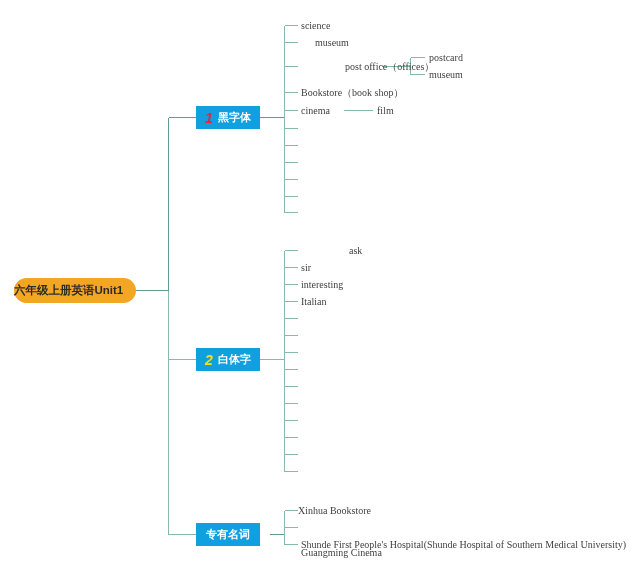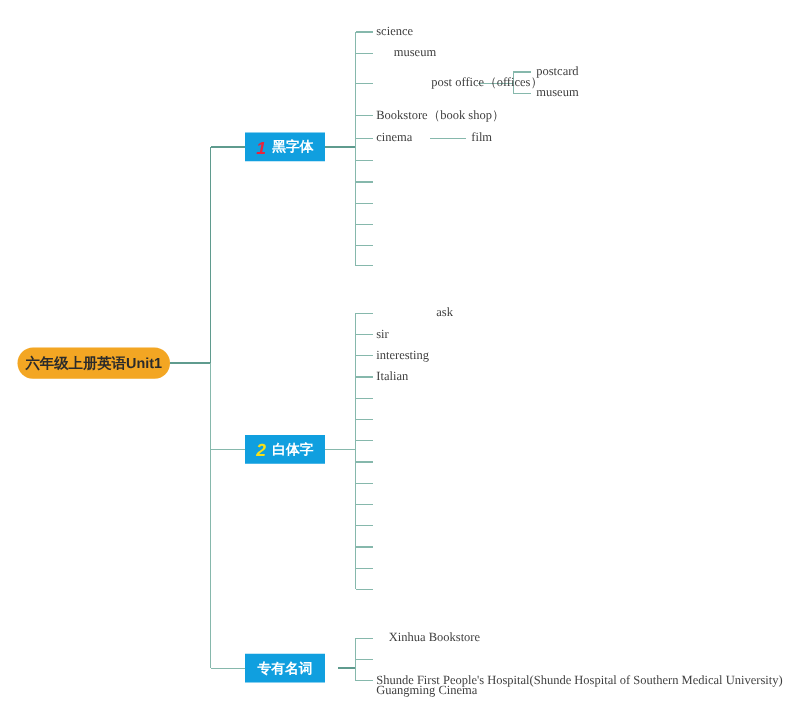--- a/index.html
+++ b/index.html
@@ -27,21 +27,20 @@
   .root-node {
     position: absolute;
     left: 14px;
     top: 278px;
     width: 122px;
     height: 25px;
     background: #f3a623;
     border-radius: 13px;
     display: flex;
     align-items: center;
-    justify-content: center;
     font-family: "Liberation Sans", "DejaVu Sans", sans-serif;
     font-weight: bold;
     font-size: 11.5px;
     color: #2b2b2b;
     letter-spacing: 0px;
     white-space: nowrap;
   }
 
   
   .branch-node {
@@ -183,15 +182,15 @@
 <div class="leaf" style="left:377px; top:105px;">film</div>
 
 <div class="leaf" style="left:429px; top:52px;">postcard</div>
 <div class="leaf" style="left:429px; top:69px;">museum</div>
 
 <div class="leaf" style="left:301px; top:245px;margin-left:48px;">ask</div>
 <div class="leaf" style="left:301px; top:262px;">sir</div>
 <div class="leaf" style="left:301px; top:279px;">interesting</div>
 <div class="leaf" style="left:301px; top:296px;">Italian</div>
 
-<div class="leaf" style="left:311px; top:505px;">Xinhua Bookstore</div>
+<div class="leaf" style="left:298px; top:505px;">Xinhua Bookstore</div>
 <div class="leaf" style="left:301px; top:547px;">Guangming Cinema</div>
 <div class="leaf small" style="left:301px; top:539px;">Shunde First People's Hospital(Shunde Hospital of Southern Medical University)</div>
 
 </body></html>

